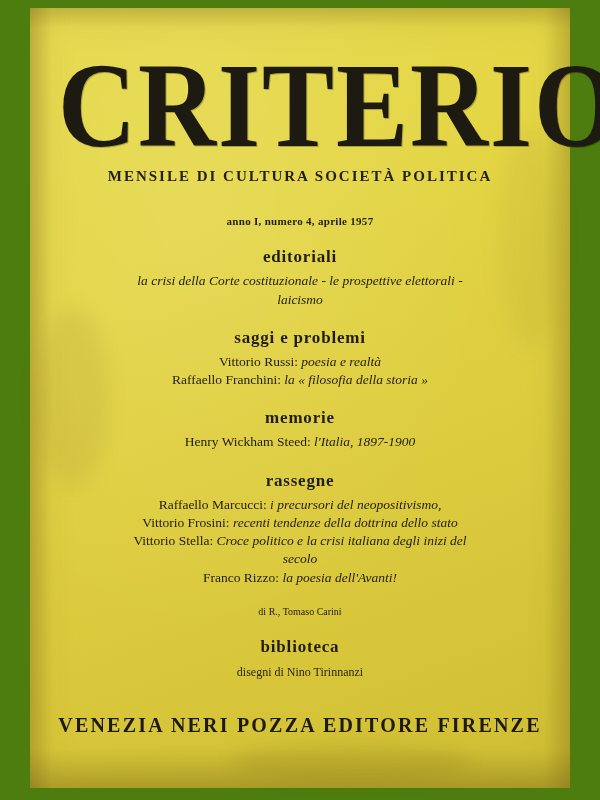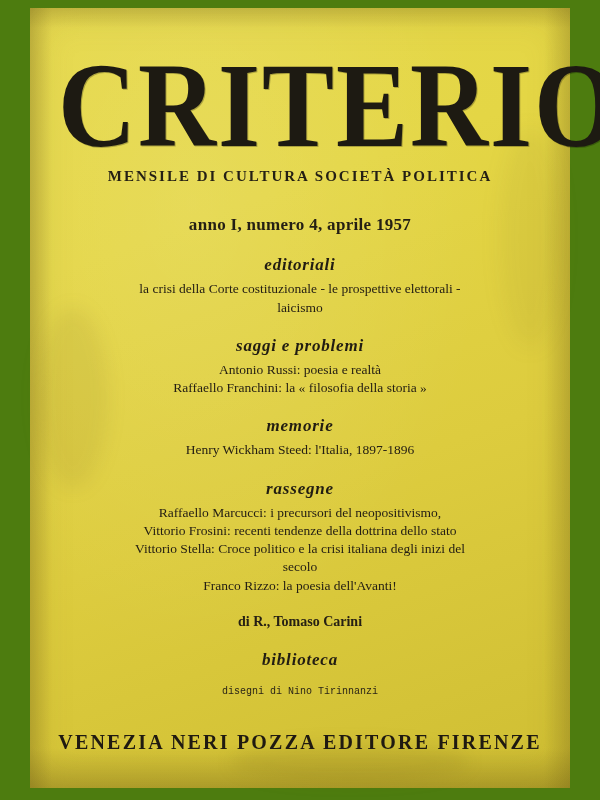--- a/index.html
+++ b/index.html
@@ -67,60 +67,59 @@
     font-family: "Liberation Serif", serif;
     font-weight: bold;
     font-size: 15px;
     letter-spacing: 2.0px;
     color: #241f14;
   }
   .issue {
     margin-top: 30px;
     font-family: "Liberation Serif", serif;
     font-weight: bold;
-    font-size: 17px;
+    font-size: 11px;
     letter-spacing: 0.3px;
     color: #241f14;
   }
   .section {
     margin-top: 20px;
   }
   .section-title {
     font-family: "Liberation Serif", serif;
     font-weight: bold;
-    font-style: italic;
     font-size: 17px;
     letter-spacing: 0.8px;
     color: #221d12;
     margin-bottom: 5px;
   }
   .entry {
     font-family: "Liberation Serif", serif;
     font-size: 13.5px;
     line-height: 1.28;
     color: #262014;
     margin: 1px 0;
   }
   .entry .au {
     font-style: normal;
   }
   .entry .ti {
+    font-style: italic;
   }
   .note {
-    font-family: Liberation Mono, monospace;
+    font-family: Liberation Serif, serif;
+    font-size: 12px;
+    color: #2a2417;
+    margin-top: 8px;
+  }
+  .byline {
+    font-family: "Liberation Serif", serif;
     font-size: 10px;
-    color: #2a2417;
-    margin-top: 16px;
-  }
-  .byline {
-    font-family: "Liberation Serif", serif;
-    font-size: 14px;
     color: #262014;
     margin-top: 12px;
-    font-weight: bold;
   }
   .publisher {
     margin-top: 34px;
     font-family: "Liberation Serif", serif;
     font-weight: bold;
     font-size: 20px;
     letter-spacing: 2.2px;
     color: #1f1a11;
   }
   
@@ -157,31 +156,31 @@
           <span class="ti">la crisi della Corte costituzionale - le prospettive elettorali -</span>
         </div>
         <div class="entry">
           <span class="ti">laicismo</span>
         </div>
       </div>
 
       <div class="section">
         <div class="section-title">saggi e problemi</div>
         <div class="entry">
-          <span class="au">Antonio Russi: </span><span class="ti">poesia e realtà</span>
+          <span class="au">Vittorio Russi: </span><span class="ti">poesia e realtà</span>
         </div>
         <div class="entry">
           <span class="au">Raffaello Franchini: </span><span class="ti">la « filosofia della storia »</span>
         </div>
       </div>
 
       <div class="section">
         <div class="section-title">memorie</div>
         <div class="entry">
-          <span class="au">Henry Wickham Steed: </span><span class="ti">l'Italia, 1897-1896</span>
+          <span class="au">Henry Wickham Steed: </span><span class="ti">l'Italia, 1897-1900</span>
         </div>
       </div>
 
       <div class="section">
         <div class="section-title">rassegne</div>
         <div class="entry">
           <span class="au">Raffaello Marcucci: </span><span class="ti">i precursori del neopositivismo,</span>
         </div>
         <div class="entry">
           <span class="au">Vittorio Frosini: </span><span class="ti">recenti tendenze della dottrina dello stato</span>

